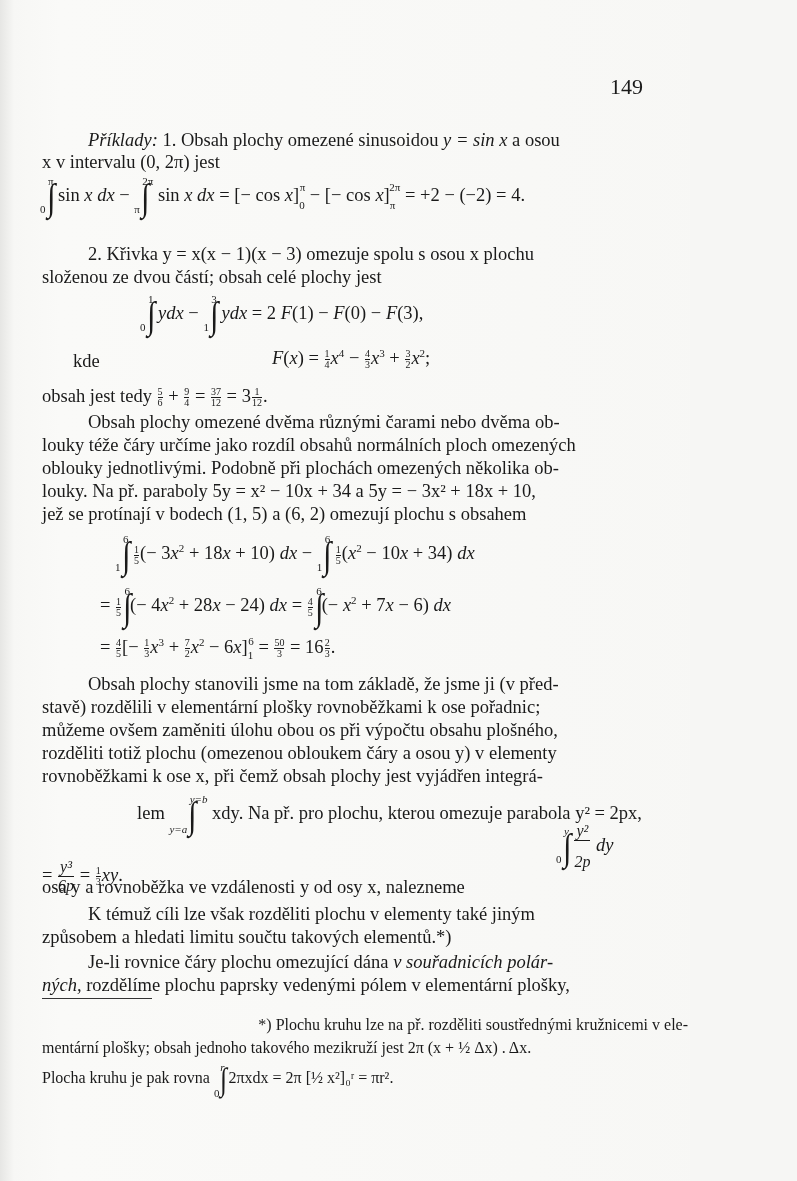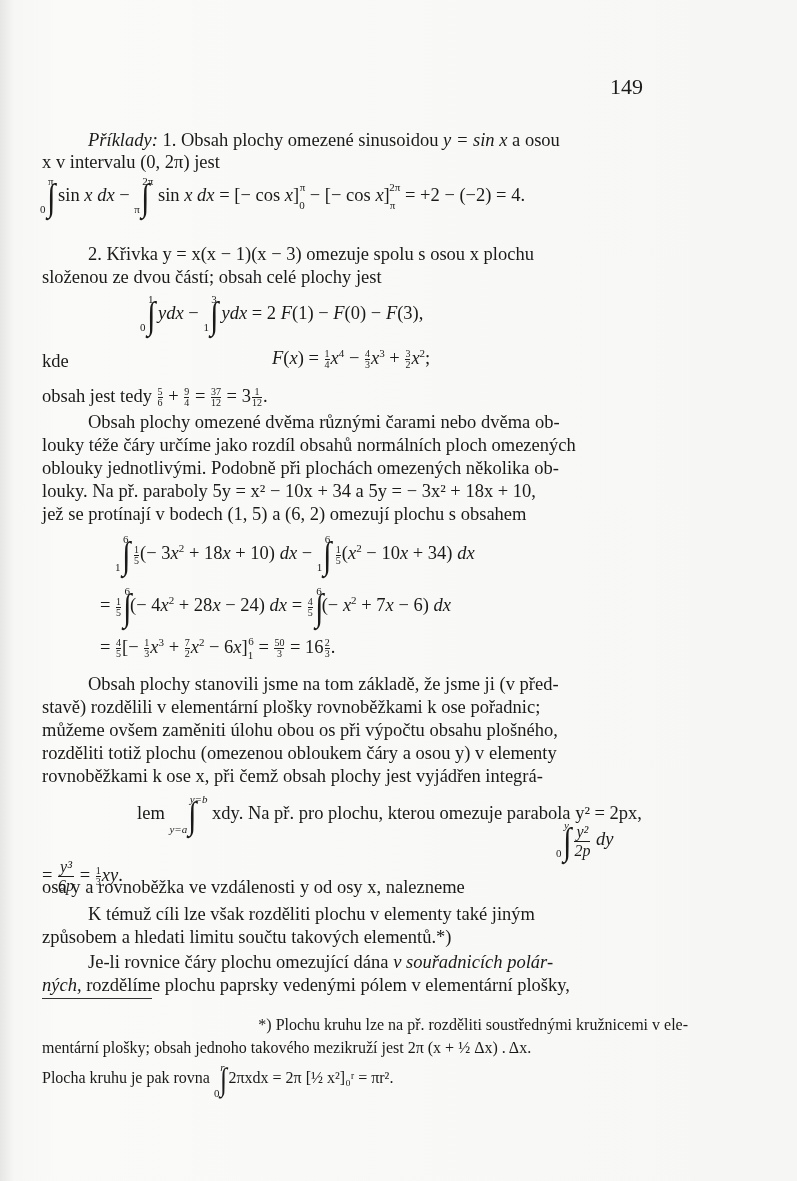--- a/index.html
+++ b/index.html
@@ -49,21 +49,21 @@
   <div class="line ind" style="top:243px;">2. Křivka y = x(x − 1)(x − 3) omezuje spolu s osou x plochu</div>
   <div class="line" style="top:266px;">složenou ze dvou částí; obsah celé plochy jest</div>
 
   <div class="math" style="left:140px; top:296px;">
     <span class="lim" style="top:12px;">0</span><span class="int">∫</span><span class="lim" style="top:-16px;margin-left:-8px;">1</span>
     <i>ydx</i> −
     <span class="lim" style="top:12px;">1</span><span class="int">∫</span><span class="lim" style="top:-16px;margin-left:-8px;">3</span>
     <i>ydx</i> = 2 <i>F</i>(1) − <i>F</i>(0) − <i>F</i>(3),
   </div>
 
-  <div class="line" style="top:350px;">kde</div>
+  <div class="line" style="top:350px;margin-left:31px;">kde</div>
   <div class="math" style="left:272px; top:347px;">
     <i>F</i>(<i>x</i>) = <span class="frac">
         <span class="n">1</span>
         <span>4</span>
       </span><i>x</i><span class="sup">4</span> − <span class="frac">
         <span class="n">4</span>
         <span>3</span>
       </span><i>x</i><span class="sup">3</span> + <span class="frac">
         <span class="n">3</span>
         <span>2</span>
@@ -139,21 +139,21 @@
   <div class="line" style="top:742px;">rozděliti totiž plochu (omezenou obloukem čáry a osou y) v elementy</div>
   <div class="line" style="top:765px;">rovnoběžkami k ose x, při čemž obsah plochy jest vyjádřen integrá-</div>
   <div class="line" style="top:796px;text-align:right;">
     <span>lem</span>
     <span class="lim" style="top:14px;font-style:italic;">y=a</span><span class="int">∫</span><span class="lim" style="top:-16px;margin-left:-8px;font-style:italic;">y=b</span>
     <span>xdy. Na př. pro plochu, kterou omezuje parabola y² = 2px,</span>
   </div>
   <div class="line" style="top:832px;margin-top:44px;">osa y a rovnoběžka ve vzdálenosti y od osy x, nalezneme</div>
   <div class="math" style="left:556px; top:822px;">
     <span class="lim" style="top:12px;">0</span><span class="int">∫</span><span class="lim" style="top:-16px;margin-left:-8px;font-style:italic;">y</span>
-    <span class="frac" style="font-size:16px;line-height:18px;font-style:italic;">
+    <span class="frac" style="font-size:16px;line-height:18px;font-style:italic;gap:12px;">
         <span class="n">y²</span>
         <span>2p</span>
       </span> <i>dy</i>
   </div>
   <div class="math" style="left:42px; top:858px;">
     = <span class="frac" style="font-size:16px;line-height:18px;font-style:italic;">
         <span class="n">y³</span>
         <span>6p</span>
       </span> = <span class="frac">
         <span class="n">1</span>

